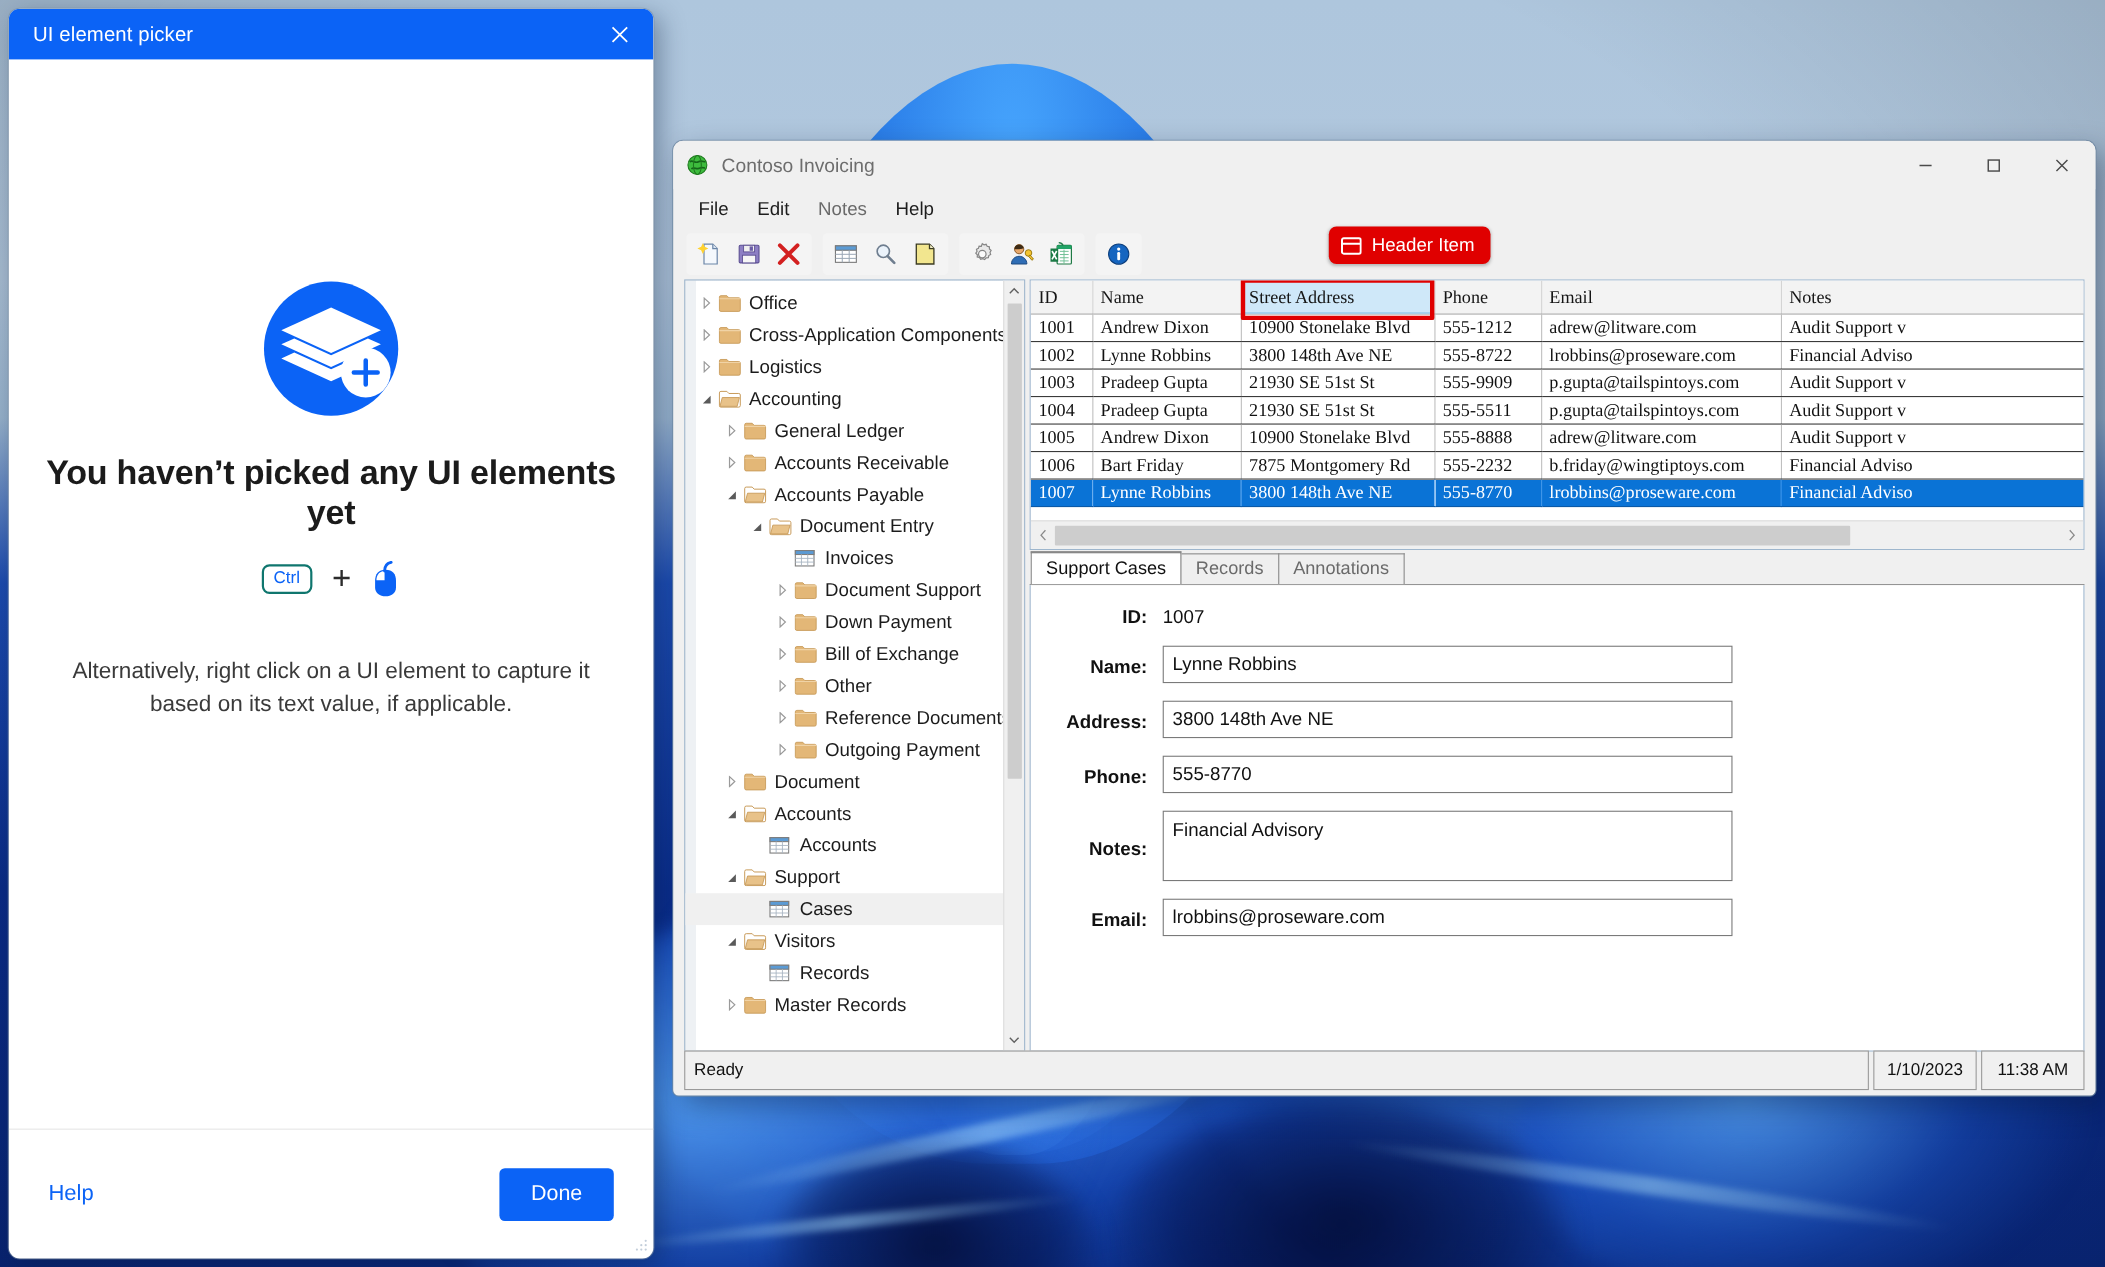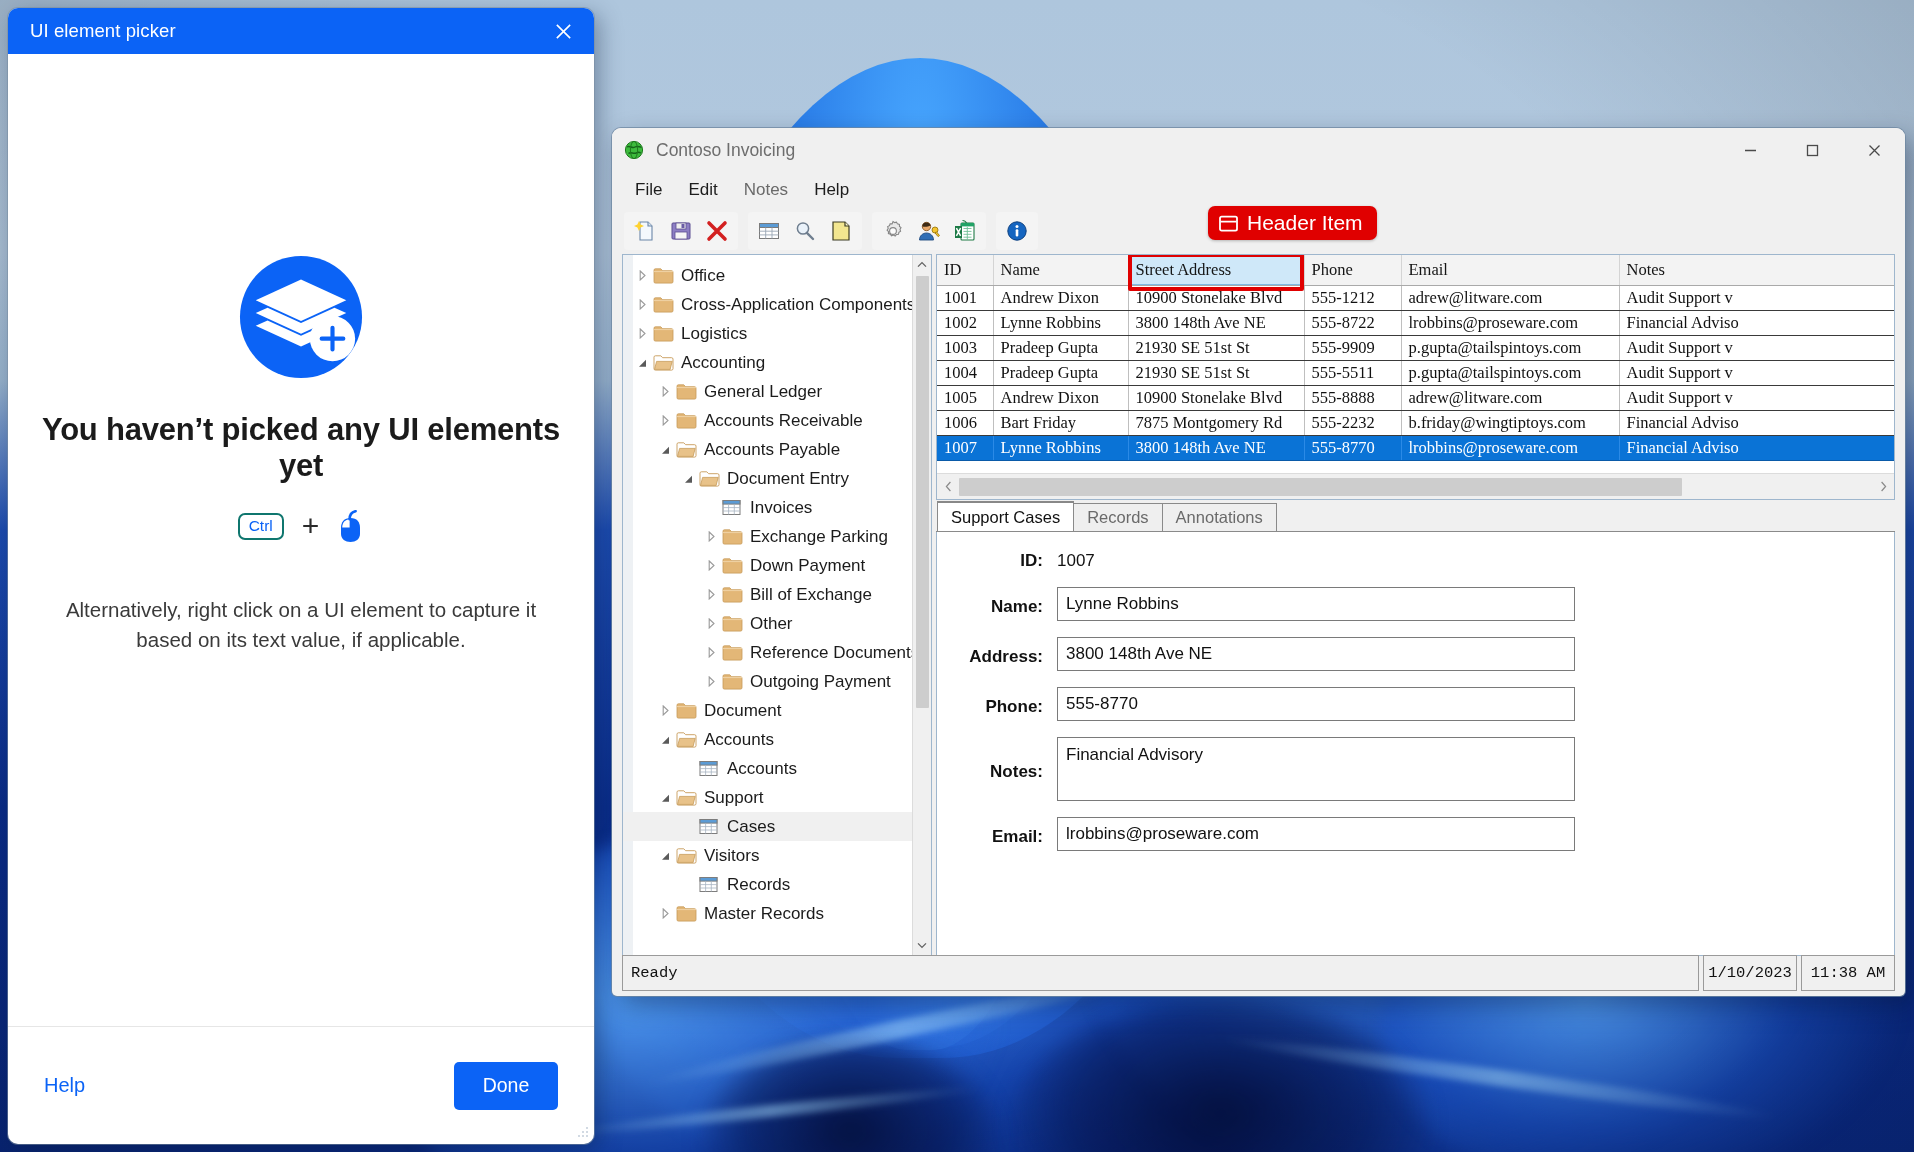--- a/index.html
+++ b/index.html
@@ -126,21 +126,21 @@
 
   #toolbar { height:46px; flex:0 0 auto; display:flex; align-items:center; padding-left:12px; gap:10px; position:relative; }
   .tb-group { display:flex; align-items:center; gap:4px; background:#f4f4f4; border-radius:4px; padding:3px 5px; }
   .tb-btn { width:32px; height:32px; display:flex; align-items:center; justify-content:center; cursor:pointer; border-radius:3px; }
   .tb-btn svg { width:24px; height:24px; }
 
   #header-badge {
     position:absolute; left:596px; top:-2px;
     background:#e00000; color:#fff; border-radius:7px;
     height:34px; display:flex; align-items:center; gap:9px;
-    padding:0 14px 0 11px; font-size:21px; cursor:default;
+    padding:0 14px 0 11px; font-size:17px; cursor:default;
     box-shadow:0 1px 3px rgba(0,0,0,.25);
   }
   #header-badge svg { width:19px; height:17px; }
 
   #app-main { flex:1 1 auto; display:flex; padding:0 10px 0 10px; gap:4px; min-height:0; }
 
   
   #tree-panel {
     width:310px; flex:0 0 auto; background:#fff;
     border:1px solid #9eb6cd; display:flex; overflow:hidden;
@@ -210,21 +210,21 @@
   .fstatic { font-size:17px; color:#111; padding-top:5px; }
   .finput { flex:1 1 auto; height:34px; border:1px solid #7a7a7a; background:#fff;
     font-size:17px; color:#111; padding:0 8px; font-family:inherit; max-width:518px; }
   .ftext { flex:1 1 auto; height:64px; border:1px solid #7a7a7a; background:#fff;
     font-size:17px; color:#111; padding:6px 8px; font-family:inherit; max-width:518px;
     resize:none; line-height:1.35; }
 
   
   #statusbar { height:40px; flex:0 0 auto; display:flex; align-items:center; gap:4px; padding:0 10px 6px; }
   .sb-cell { height:34px; border:1px solid #9a9a9a; background:#f0f0f0; display:flex; align-items:center;
-    padding:17px 8px; font-size:15.5px; color:#111;font-family:Liberation Mono, monospace; }
+    padding:17px 8px; font-size:15.5px; color:#111; }
   #sb-main { flex:1 1 auto; }
   #sb-date { width:94px; justify-content:center; }
   #sb-time { width:94px; justify-content:center; }
 </style>
 </head>
 <body>
 
 <div id="desktop">
   <div class="bloom-wrap">
     <div class="petal p1"></div>
@@ -561,21 +561,21 @@
               <svg viewBox="0 0 9 11">
                 <path d="M2.2 1 L7 5.5 L2.2 10 Z" fill="none" stroke="#9a9a9a" stroke-width="1.1"></path>
               </svg>
             </span>
             <span class="tfolder">
               <svg viewBox="0 0 21 17">
                 <path d="M1 3.2 a1.4 1.4 0 0 1 1.4-1.4 h5.4 l1.8 1.9 h9 a1.4 1.4 0 0 1 1.4 1.4 v9.6 a1.4 1.4 0 0 1-1.4 1.4 H2.4 A1.4 1.4 0 0 1 1 14.6 Z" fill="#e3b777" stroke="#c79a58" stroke-width=".8"></path>
                 <path d="M1 4.6 h19" stroke="#f0d3a6" stroke-width="1"></path>
               </svg>
             </span>
-            <span class="tlabel">Exchange Parking</span>
+            <span class="tlabel">Document Support</span>
           </div>
           <div class="tnode" style="padding-left: 77px;">
             <span class="twist">
               <svg viewBox="0 0 9 11">
                 <path d="M2.2 1 L7 5.5 L2.2 10 Z" fill="none" stroke="#9a9a9a" stroke-width="1.1"></path>
               </svg>
             </span>
             <span class="tfolder">
               <svg viewBox="0 0 21 17">
                 <path d="M1 3.2 a1.4 1.4 0 0 1 1.4-1.4 h5.4 l1.8 1.9 h9 a1.4 1.4 0 0 1 1.4 1.4 v9.6 a1.4 1.4 0 0 1-1.4 1.4 H2.4 A1.4 1.4 0 0 1 1 14.6 Z" fill="#e3b777" stroke="#c79a58" stroke-width=".8"></path>

